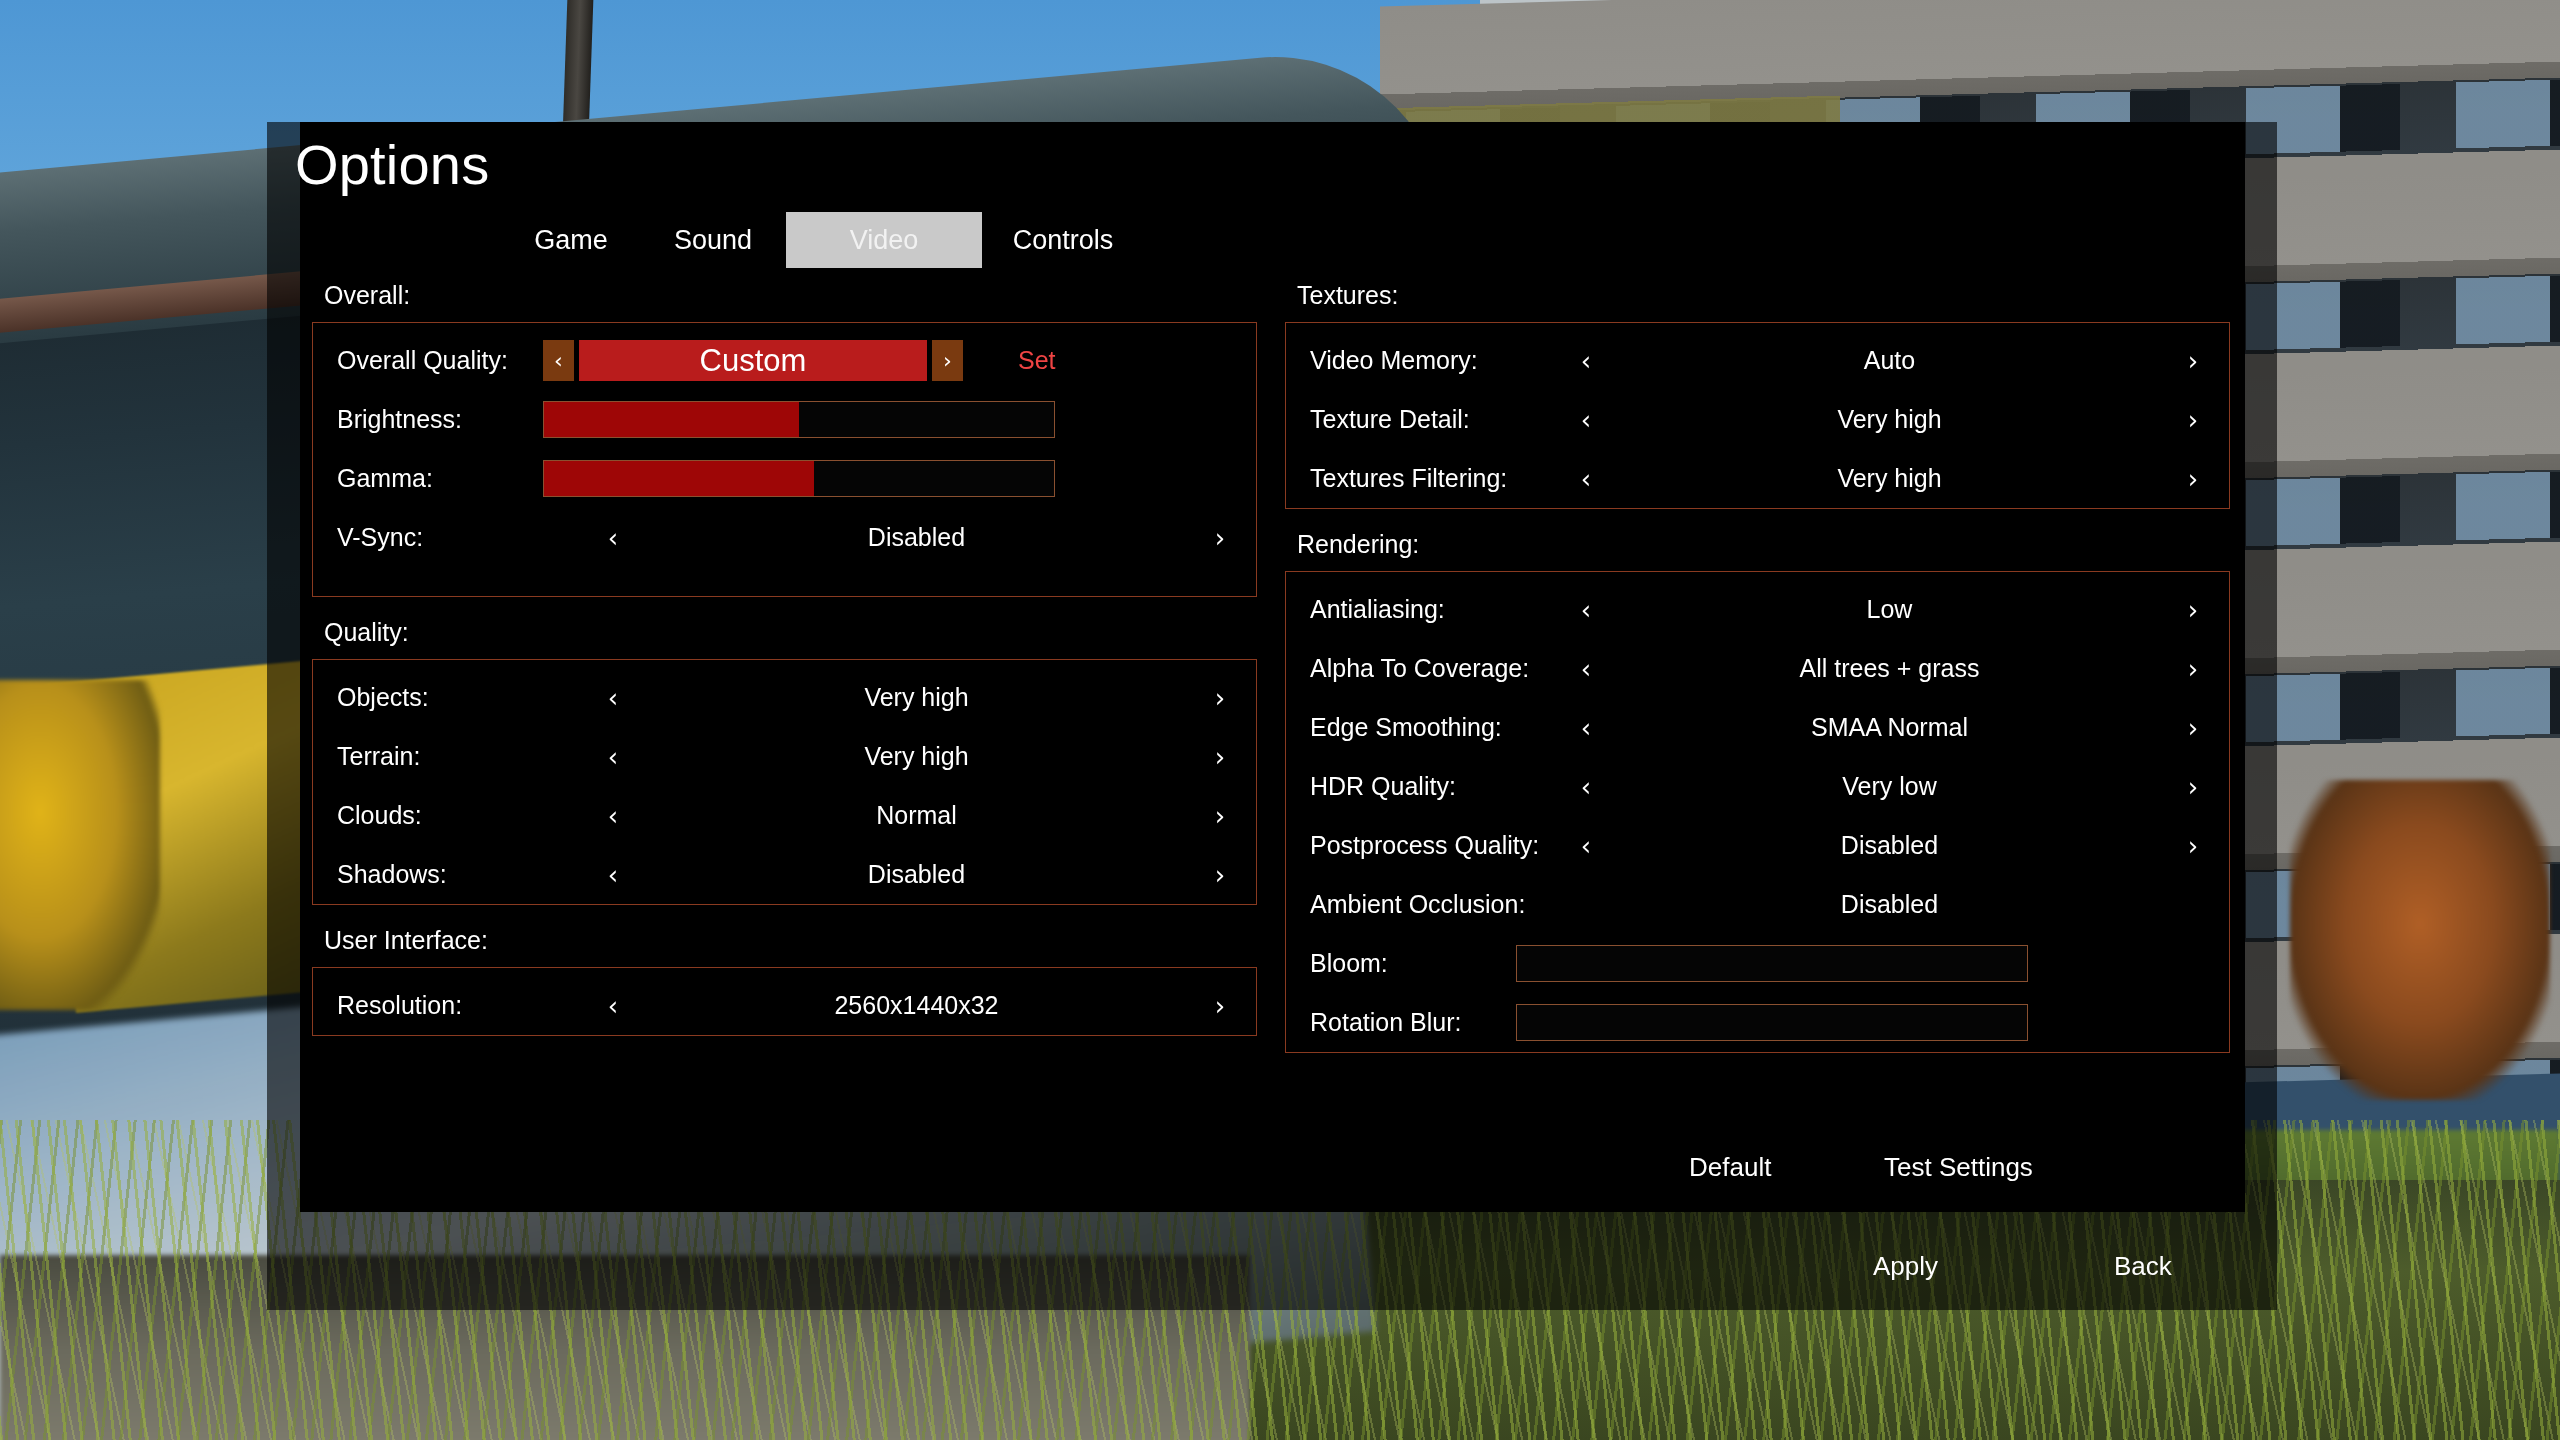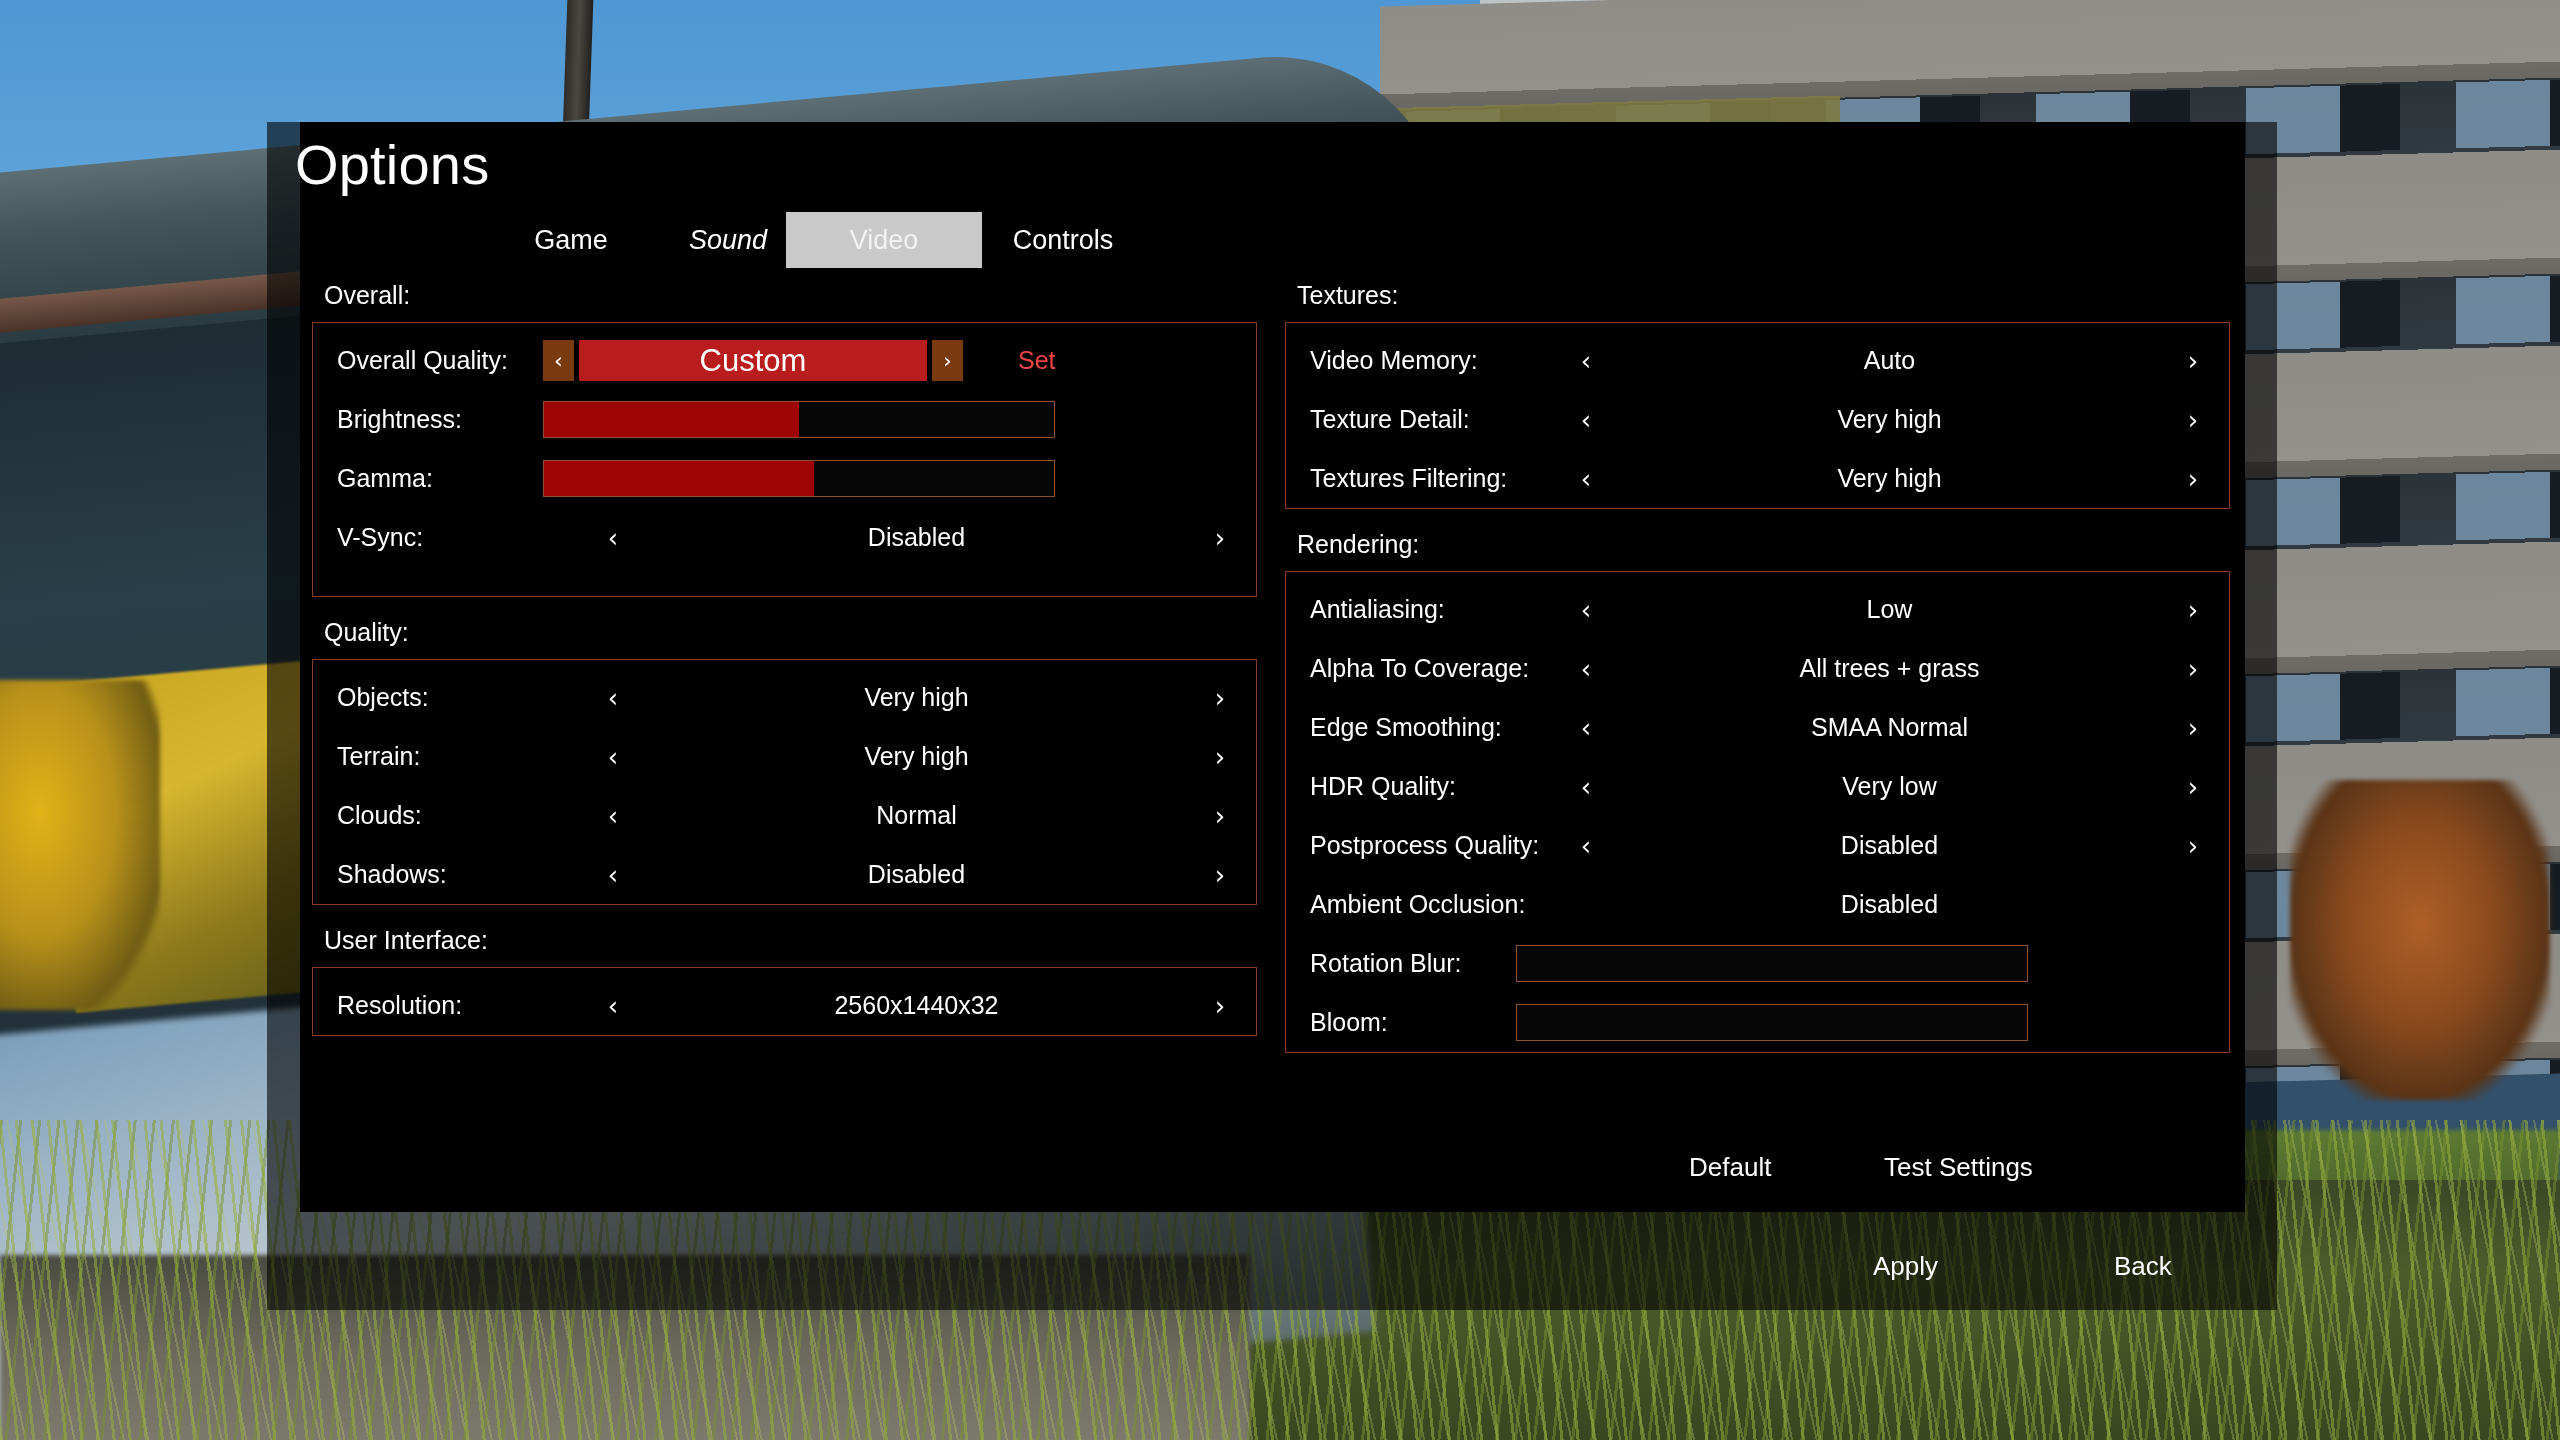--- a/index.html
+++ b/index.html
@@ -274,21 +274,21 @@
 </div>
 
 <div id="overlay"></div>
 <div id="panel"></div>
 <div id="panel-header"></div>
 
 <div class="title">Options</div>
 
 <div class="tabs" id="tabs">
     <div class="tab" style="left: 198px; width: 146px;">Game</div>
-    <div class="tab" style="left: 355px; width: 146px; font-style: italic;">Sound</div>
+    <div class="tab" style="left: 340px; width: 146px;">Sound</div>
     <div class="tab active" style="left: 486px; width: 196px;">Video</div>
     <div class="tab" style="left: 690px; width: 146px;">Controls</div>
   </div>
 
 <div class="columns">
   <div class="col col-left" id="col-left">
       <div class="section-head">Overall:</div>
       <div class="group" style="padding-bottom: 29px;">
         <div class="row">
           <div class="label">Overall Quality:</div>
@@ -441,27 +441,27 @@
             <div class="arrow right">›</div>
           </div>
         </div>
         <div class="row">
           <div class="label">Ambient Occlusion:</div>
           <div class="stepper">
             <div class="val plain">Disabled</div>
           </div>
         </div>
         <div class="row">
-          <div class="label">Rotation Blur:</div>
+          <div class="label">Bloom:</div>
           <div class="slider">
             <div class="fill" style="width: 0%;"></div>
           </div>
         </div>
         <div class="row">
-          <div class="label">Bloom:</div>
+          <div class="label">Rotation Blur:</div>
           <div class="slider">
             <div class="fill" style="width: 0%;"></div>
           </div>
         </div>
       </div>
       <div style="height: 20px;"></div>
     </div>
 </div>
 
 <div class="panel-btns" id="btn-default">Default</div>

